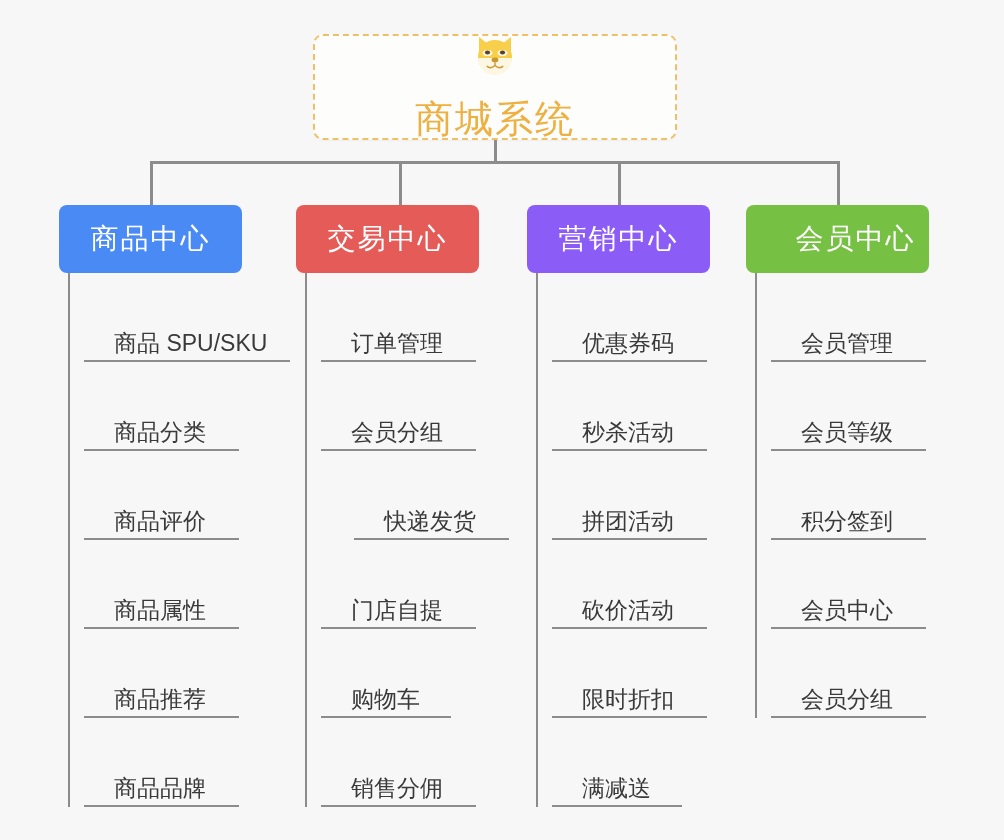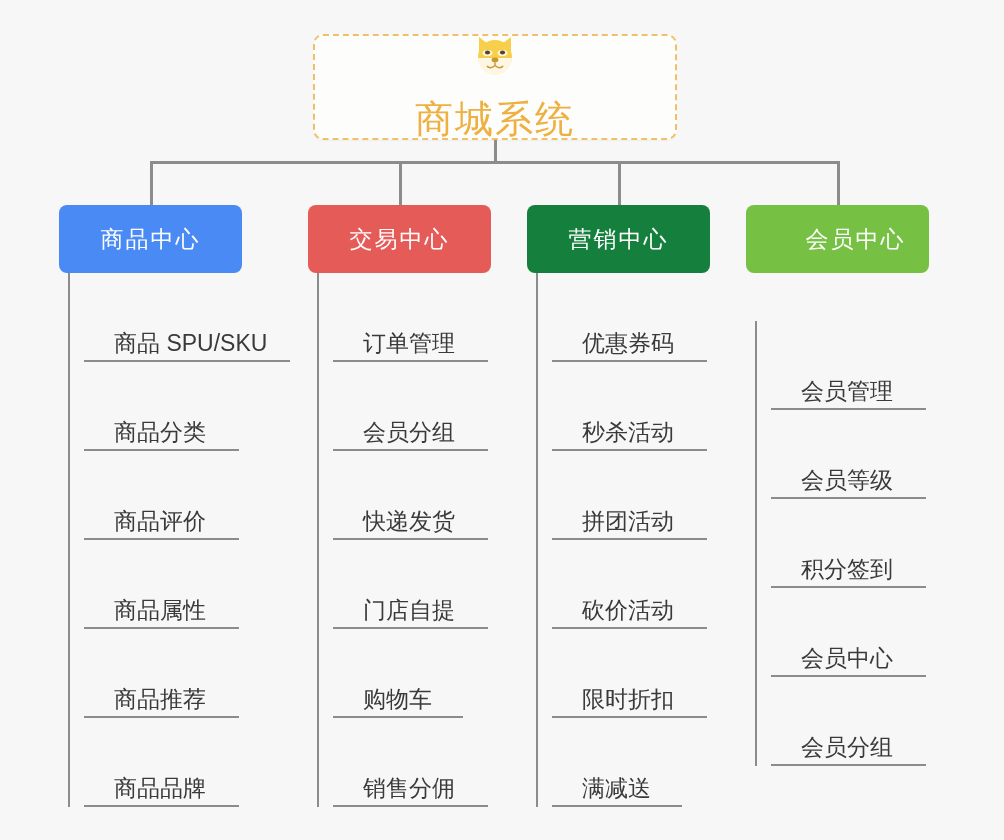--- a/index.html
+++ b/index.html
@@ -68,21 +68,21 @@
     top: 205px;
   }
   .branch-header {
     box-sizing: border-box;
     height: 68px;
     border-radius: 8px;
     display: flex;
     align-items: center;
     justify-content: center;
     color: #ffffff;
-    font-size: 23px;
+    font-size: 28px;
     letter-spacing: 2px;
     white-space: nowrap;
   }
 
   
   .leaf-list {
     position: relative;
     margin-left: 9px;
     padding-left: 16px;
   }
@@ -163,49 +163,49 @@
       </div>
       <div class="leaf" style="width:155px;">
         <span class="leaf-label">商品推荐</span>
       </div>
       <div class="leaf" style="width:155px;">
         <span class="leaf-label">商品品牌</span>
       </div>
     </div>
   </div>
 
-  <div class="branch" style="left:308px;">
+  <div class="branch" style="left:296px;">
     <div class="branch-header" style="width:183px; background:#e55b58;">
       <span>交易中心</span>
     </div>
     <div class="leaf-list">
       <div class="spine"></div>
       <div class="leaf" style="width:155px;">
         <span class="leaf-label">订单管理</span>
       </div>
       <div class="leaf" style="width:155px;">
         <span class="leaf-label">会员分组</span>
       </div>
-      <div class="leaf" style="width:155px;">
+      <div class="leaf" style="width:155px;margin-left:33px;">
         <span class="leaf-label">快递发货</span>
       </div>
       <div class="leaf" style="width:155px;">
         <span class="leaf-label">门店自提</span>
       </div>
       <div class="leaf" style="width:130px;">
         <span class="leaf-label">购物车</span>
       </div>
       <div class="leaf" style="width:155px;">
         <span class="leaf-label">销售分佣</span>
       </div>
     </div>
   </div>
 
   <div class="branch" style="left:527px;">
-    <div class="branch-header" style="width:183px; background:#15803d;">
+    <div class="branch-header" style="width:183px; background:#8b5cf6;">
       <span>营销中心</span>
     </div>
     <div class="leaf-list">
       <div class="spine"></div>
       <div class="leaf" style="width:155px;">
         <span class="leaf-label">优惠券码</span>
       </div>
       <div class="leaf" style="width:155px;">
         <span class="leaf-label">秒杀活动</span>
       </div>
@@ -223,21 +223,21 @@
       </div>
     </div>
   </div>
 
   <div class="branch" style="left:746px;">
     <div class="branch-header" style="width:183px; background:#76c043;padding-left:36px;">
       <span>会员中心</span>
     </div>
     <div class="leaf-list">
       <div class="spine"></div>
-      <div class="leaf" style="width:155px;margin-top:48px;">
+      <div class="leaf" style="width:155px;">
         <span class="leaf-label">会员管理</span>
       </div>
       <div class="leaf" style="width:155px;">
         <span class="leaf-label">会员等级</span>
       </div>
       <div class="leaf" style="width:155px;">
         <span class="leaf-label">积分签到</span>
       </div>
       <div class="leaf" style="width:155px;">
         <span class="leaf-label">会员中心</span>

